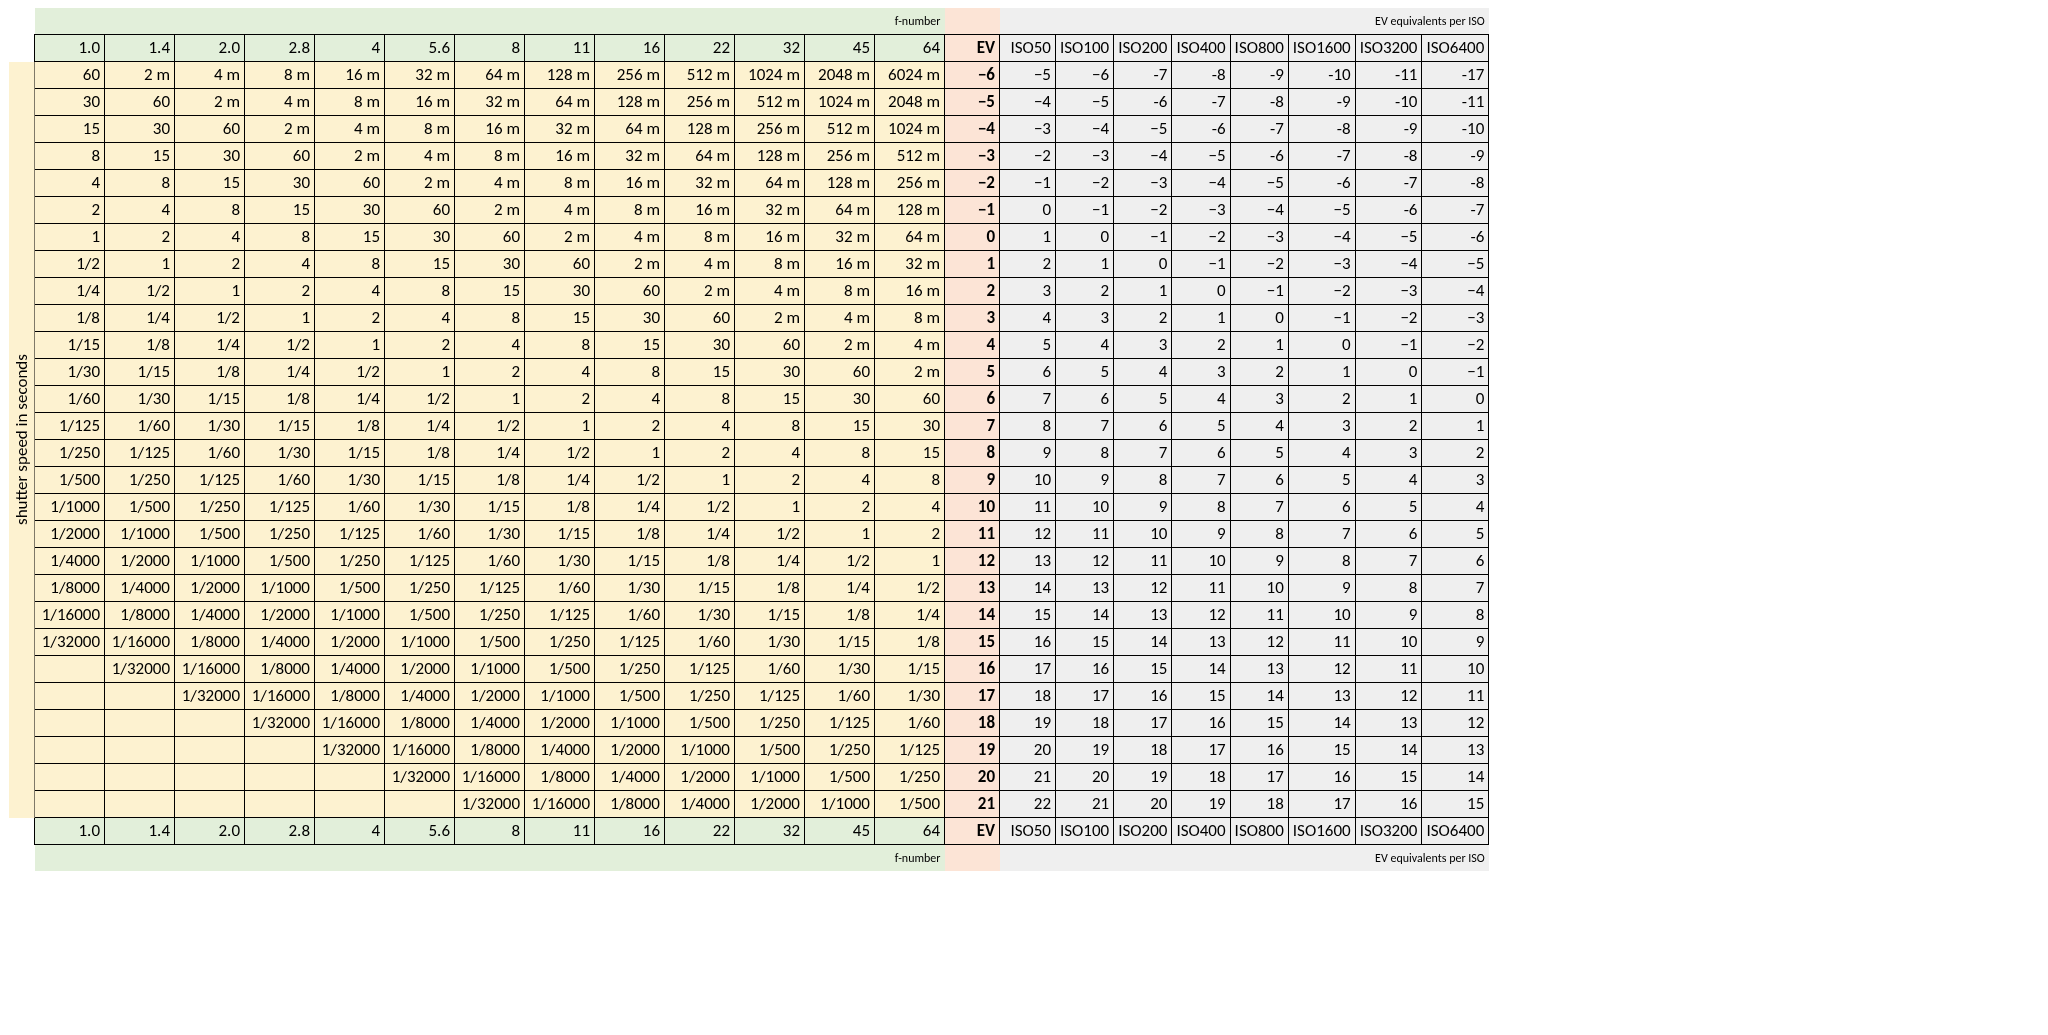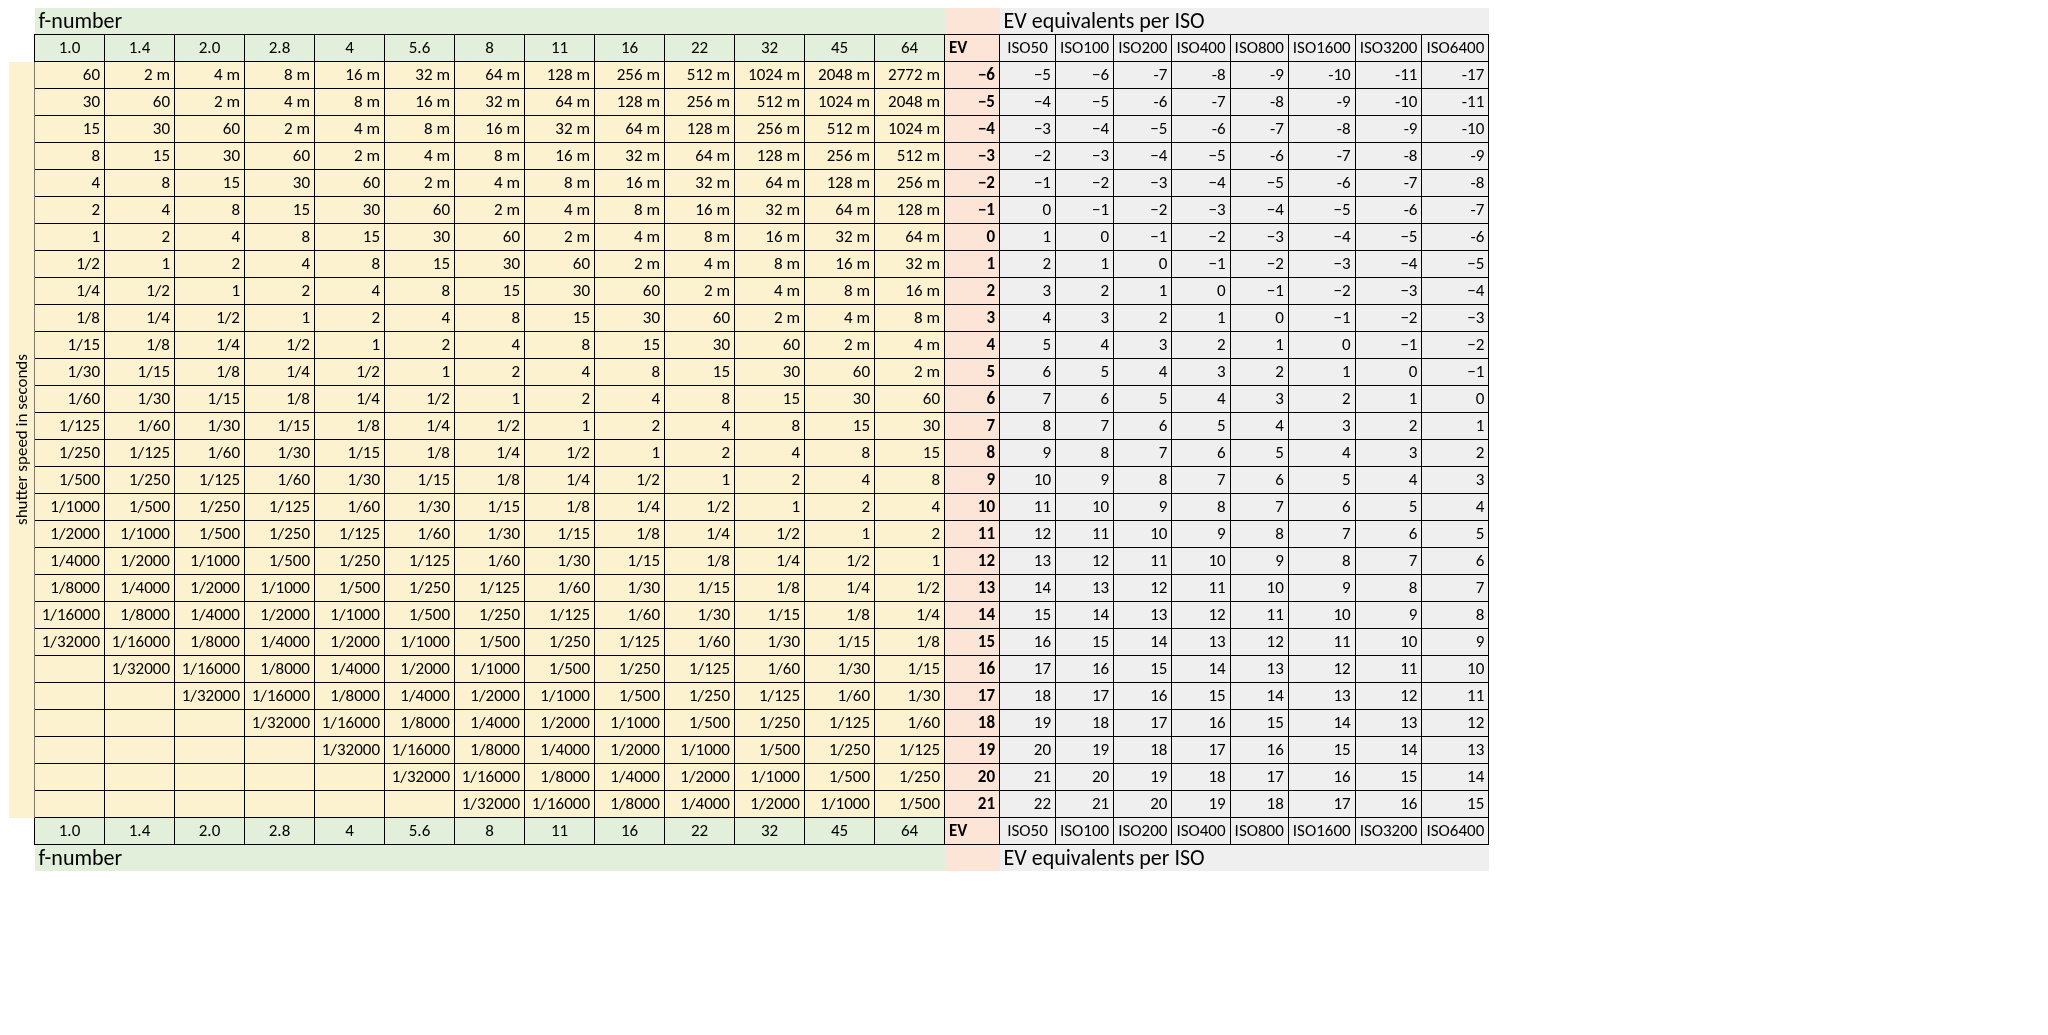--- a/index.html
+++ b/index.html
@@ -1,27 +1,27 @@
 <!DOCTYPE html>
 <html><head>
 <meta charset="utf-8">
 <style>
   html,body{margin:0;padding:0;background:#fff;font-family:"Calibri","Segoe UI",Arial,sans-serif;font-size:17px;color:#000}
   .wrap{padding:8px 8px 20px 8px}
   table{border-collapse:collapse;table-layout:fixed}
   th,td{border:1px solid #000;height:26px;line-height:26px;padding:0 4px;white-space:nowrap;box-sizing:border-box;overflow:hidden}
   .no-border{border:none!important}
   .axis-label{font-size:17px;text-align:left;writing-mode:vertical-rl;transform:rotate(180deg);border:none;padding:0;vertical-align:middle;text-align:center}
-  .section-header{text-align:left;border:none;font-size:22px}
+  .section-header{text-align:right;border:none;font-size:12px}
   .bg-green{background:#e2efda}
   .bg-gray{background:#efefef}
   .bg-cream{background:#fdf2d0}
   .bg-pink{background:#fce4d6}
-  .hdr{font-weight:400;text-align:center;padding-left:4px}
-  .hdr-ev{font-weight:700;text-align:left}
+  .hdr{font-weight:400;text-align:right;padding-left:4px}
+  .hdr-ev{font-weight:700;text-align:right}
   .cell{text-align:right;padding-right:4px}
   .ev-cell{font-weight:700;text-align:right;padding-right:4px}
   .blank{background:#fdf2d0}
   col.axis{width:24px}
   col.fn{width:70px}
   col.ev{width:55px}
   col.iso{width:56px}
 </style>
 </head>
 <body>
@@ -92,21 +92,21 @@
           <td class="cell bg-cream">4 m</td>
           <td class="cell bg-cream">8 m</td>
           <td class="cell bg-cream">16 m</td>
           <td class="cell bg-cream">32 m</td>
           <td class="cell bg-cream">64 m</td>
           <td class="cell bg-cream">128 m</td>
           <td class="cell bg-cream">256 m</td>
           <td class="cell bg-cream">512 m</td>
           <td class="cell bg-cream">1024 m</td>
           <td class="cell bg-cream">2048 m</td>
-          <td class="cell bg-cream">2772 m</td>
+          <td class="cell bg-cream">6024 m</td>
           <td class="ev-cell bg-pink">−6</td>
           <td class="cell bg-gray">−5</td>
           <td class="cell bg-gray">−6</td>
           <td class="cell bg-gray">-7</td>
           <td class="cell bg-gray">-8</td>
           <td class="cell bg-gray">-9</td>
           <td class="cell bg-gray">-10</td>
           <td class="cell bg-gray">-11</td>
           <td class="cell bg-gray">-17</td>
         </tr>

